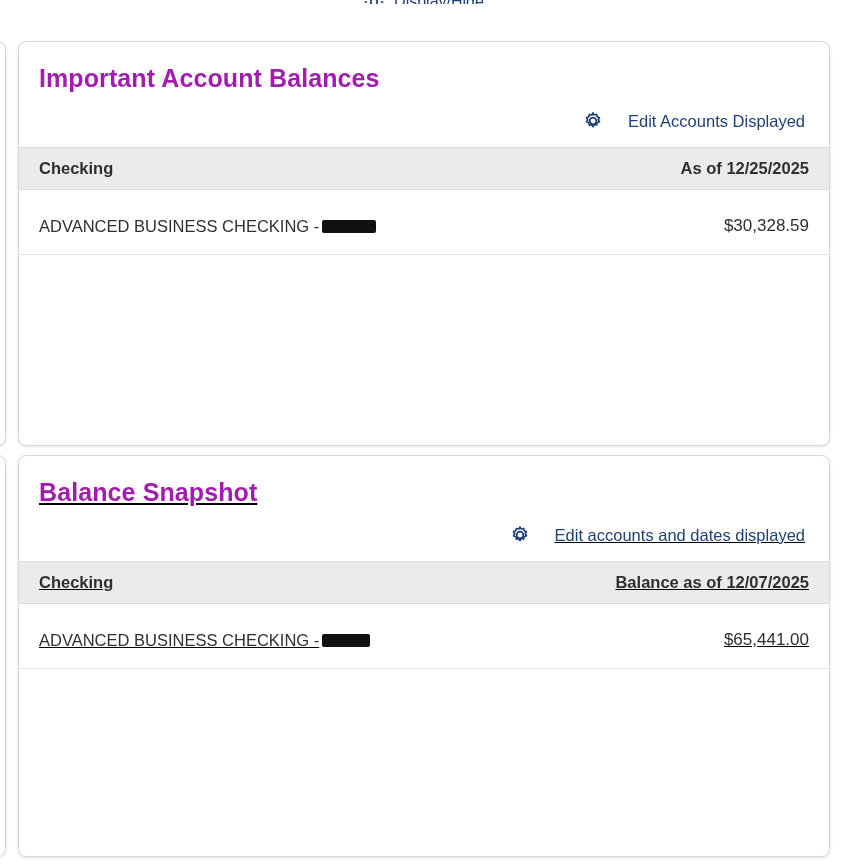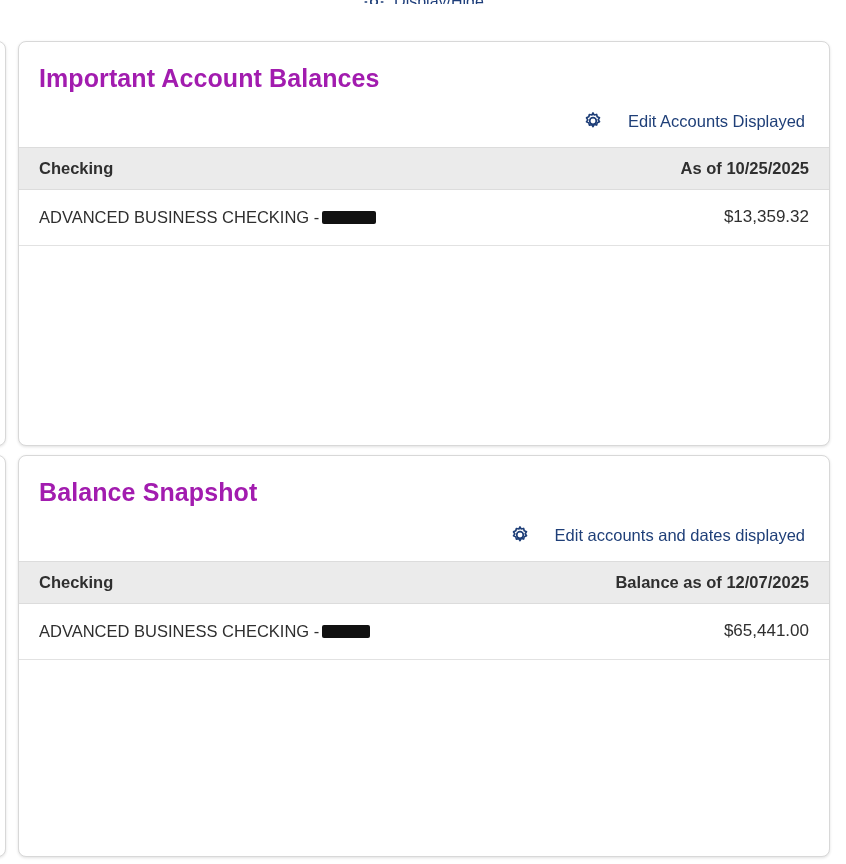--- a/index.html
+++ b/index.html
@@ -55,20 +55,21 @@
     top: 41px;
     width: 810px;
     height: 403px;
   }
 
   #card-snapshot {
     left: 18px;
     top: 455px;
     width: 810px;
     height: 400px;
+    text-decoration: underline;
   }
 
   
   .sliver {
     position: absolute;
     left: -12px;
     width: 16px;
     background: #ffffff;
     border: 1px solid #d8d8d8;
     border-radius: 8px;
@@ -123,20 +124,21 @@
   }
 
   .table-row {
     display: flex;
     justify-content: space-between;
     align-items: center;
     padding: 17px 20px 18px 20px;
     border-bottom: 1px solid #e2e2e2;
     font-size: 16.5px;
     color: #2f2f2f;
+    margin-top: 9px;
   }
 
   .acct-name {
     display: flex;
     align-items: center;
     white-space: nowrap;
   }
 
   .redaction {
     display: inline-block;
@@ -183,29 +185,29 @@
             <circle cx="12" cy="12" r="3.3"></circle>
             <path d="M12 1.9l1.1 2.3 2.5-.6.6 2.5 2.3 1.1-1.3 2.2 1.3 2.2-2.3 1.1-.6 2.5-2.5-.6L12 17l-1.1-2.3-2.5.6-.6-2.5-2.3-1.1 1.3-2.2-1.3-2.2 2.3-1.1.6-2.5 2.5.6z" transform="translate(0 2.1) scale(1 0.92)"></path>
           </svg>
         </span>
         <span class="edit-label">Edit Accounts Displayed</span>
       </a>
     </div>
 
     <div class="table-header">
       <span>Checking</span>
-      <span>As of 10/25/2025</span>
+      <span>As of 12/25/2025</span>
     </div>
 
     <div class="table-row">
       <span class="acct-name">
         <span>ADVANCED BUSINESS CHECKING - </span>
         <span class="redaction w1"></span>
       </span>
-      <span class="amount">$13,359.32</span>
+      <span class="amount">$30,328.59</span>
     </div>
 
     <div class="card-body-filler"></div>
   </div>
 
   <div class="card" id="card-snapshot">
     <div class="card-title">Balance Snapshot</div>
 
     <div class="edit-row">
       <a class="edit-link">

